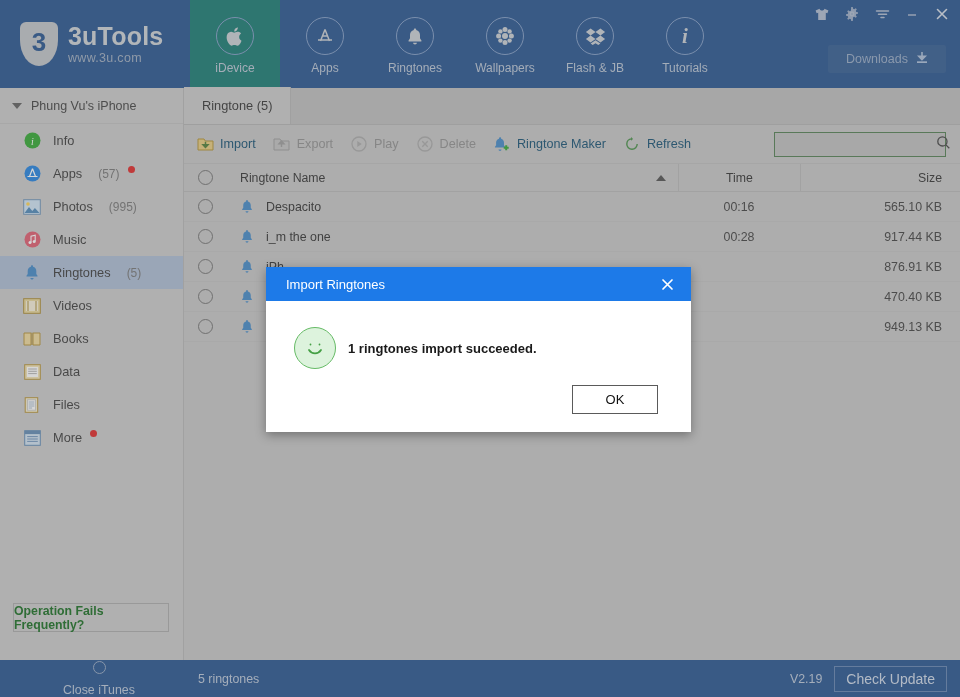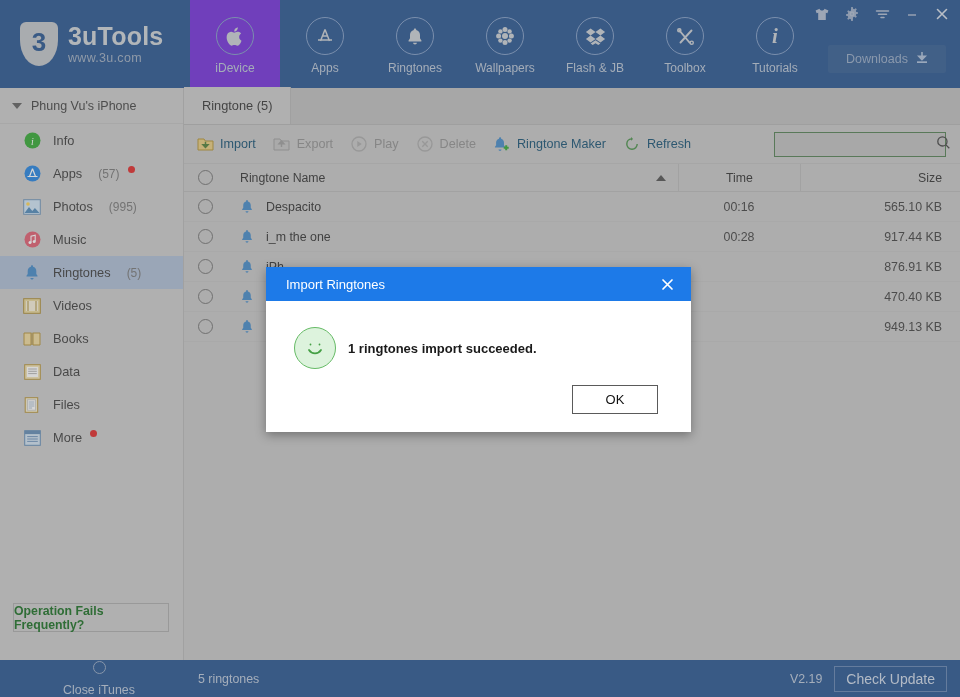--- a/index.html
+++ b/index.html
@@ -45,21 +45,21 @@
   .brand-url  { font-size: 12.5px; color: #9aa9bd; letter-spacing: .3px; margin-top: 2px; }
 
   .navitems { display: flex; align-items: stretch; }
   .navitem {
     width: 90px;
     display: flex; flex-direction: column;
     align-items: center; justify-content: center;
     gap: 6px; cursor: pointer;
     padding-top: 4px;
   }
-  .navitem.active { background: #6d28d9; align-items: center; }
+  .navitem.active { background: #0f766e; align-items: center; }
   .navicon {
     width: 38px; height: 38px; border-radius: 50%;
     border: 1.5px solid #7c99c4;
     display: flex; align-items: center; justify-content: center;
     color: #c9ced4;
   }
   .navicon svg { display:block; }
   .navlabel { font-size: 12px; color: #b8c4d4; }
 
   .wincontrols {
@@ -339,30 +339,20 @@
 
       <div class="navitem">
         <div class="navicon">
           <svg width="21" height="19" viewBox="0 0 21 19" fill="#c9ced4">
               <path d="M5.6 1.5L.9 5l4.7 3.5L10.5 5zM15.4 1.5L10.5 5l4.9 3.5L20.1 5zM.9 12l4.7 3.5 4.9-3.5L5.6 8.5zM15.4 8.5L10.5 12l4.9 3.5 4.7-3.5zM10.5 13.2l-4.9 3.4 2.1 1.4 2.8-1.8 2.8 1.8 2.1-1.4z"></path>
             </svg>
         </div>
         <div class="navlabel">Flash &amp; JB</div>
       </div>
 
-      <div class="navitem">
-        <div class="navicon">
-          <svg width="21" height="21" viewBox="0 0 21 21" stroke="#c9ced4" stroke-width="1.9" fill="none" stroke-linecap="round">
-              <path d="M4 4l10.5 12.5M16.5 4.5L5.5 16.5"></path>
-              <circle cx="4.3" cy="4.3" r="1.6" stroke-width="1.4"></circle>
-              <circle cx="16.7" cy="16.7" r="1.6" stroke-width="1.4"></circle>
-            </svg>
-        </div>
-        <div class="navlabel">Toolbox</div>
-      </div>
 
       <div class="navitem">
         <div class="navicon">
           <span style="font-family:'Liberation Serif',serif;font-style:italic;font-size:21px;font-weight:bold;color:#c9ced4;line-height:1;">i</span>
         </div>
         <div class="navlabel">Tutorials</div>
       </div>
     </div>
 
     <div class="wincontrols">

